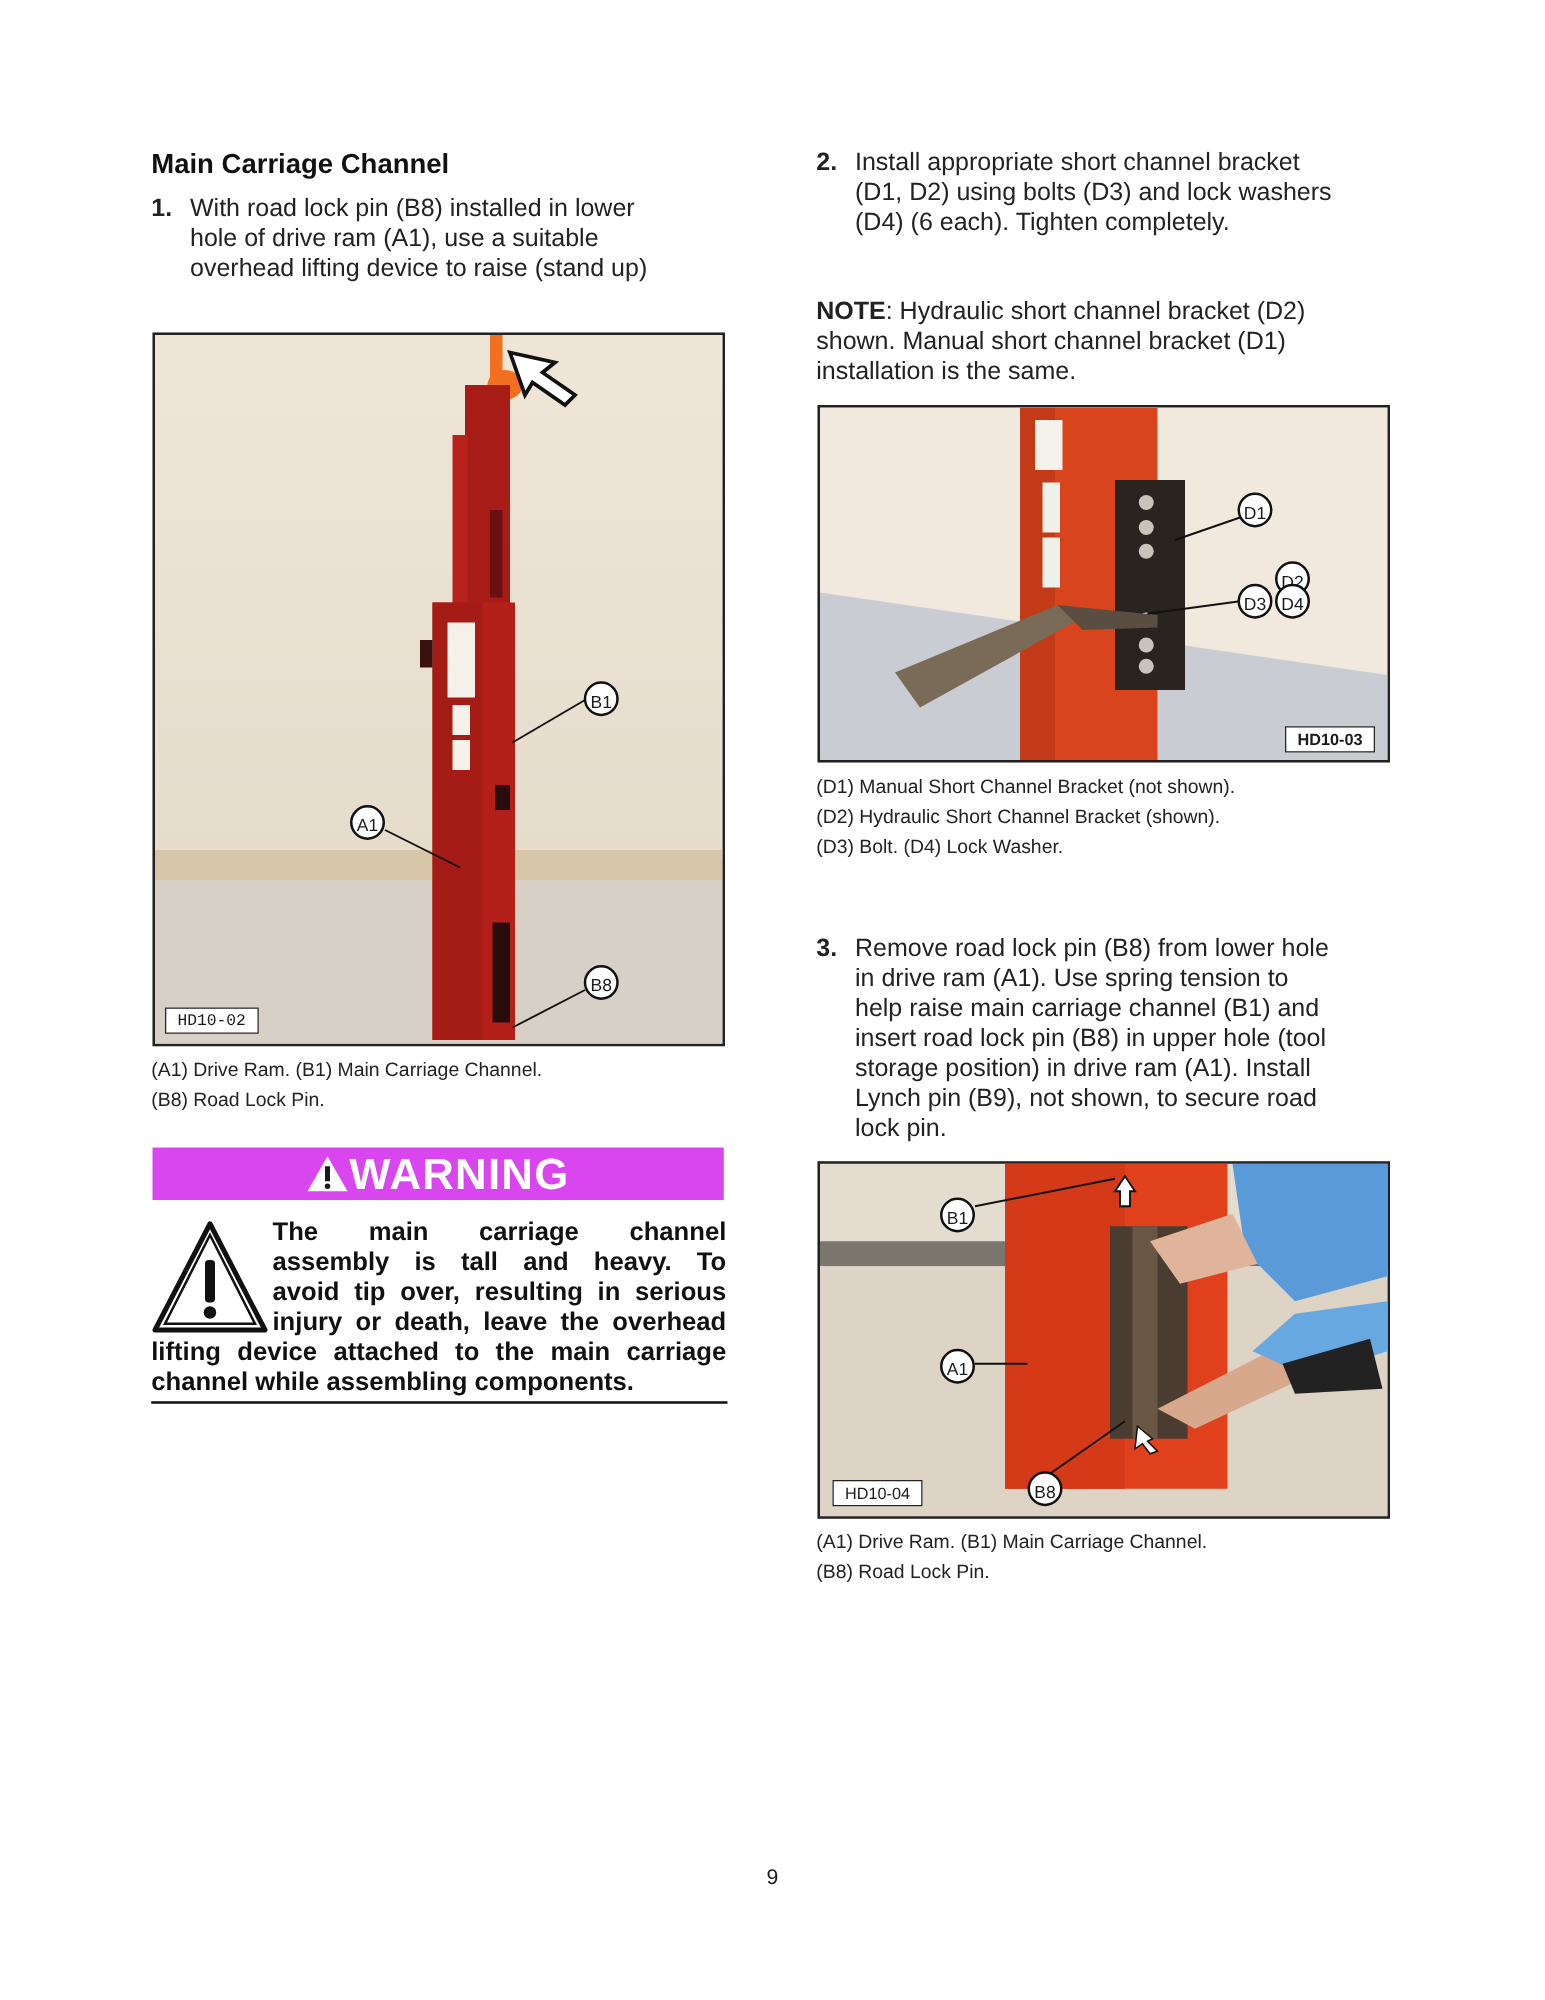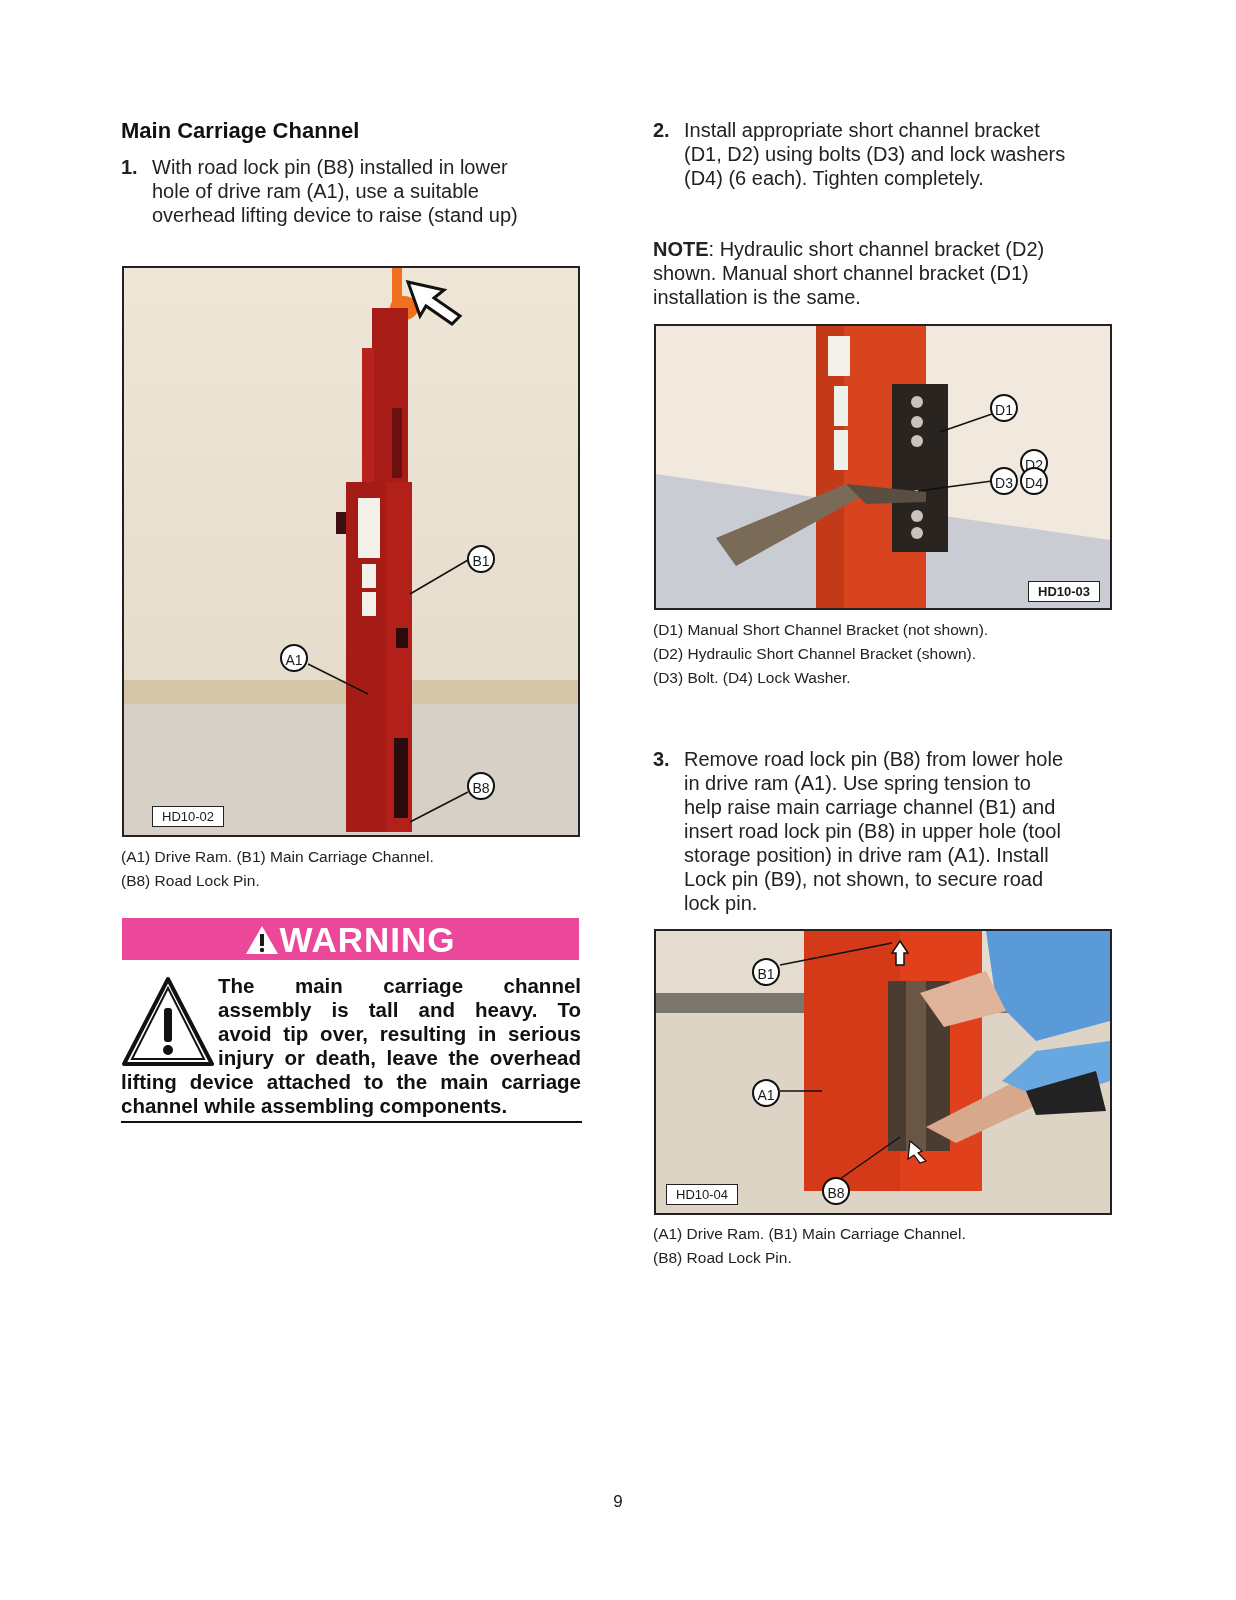--- a/index.html
+++ b/index.html
@@ -10,21 +10,21 @@
   .step { font-size:20px; line-height:24px; color:#222; }
   .step .num { position:absolute; left:0; top:0; font-weight:bold; }
   .step .txt { margin-left:31px; display:block; }
   .note { font-size:20px; line-height:24px; color:#222; }
   .note b { font-weight:bold;text-align:center; }
   .caption { font-size:15.5px; line-height:24px; color:#222; }
   .photo { border:2px solid #222; overflow:hidden; box-sizing:border-box; }
   .fig-id { position:absolute; background:#fff; border:1.5px solid #222; font-size:13px; padding:2px 9px; }
   .callout { position:absolute; width:28px; height:28px; border:2px solid #111; border-radius:50%;
              background:#fff; font-size:14px; text-align:center; line-height:28px; box-sizing:border-box; }
-  .warn-bar { background:#ec4899; color:#fff; text-align:center; font-weight:bold; font-size:35px;
+  .warn-bar { background:#d946ef; color:#fff; text-align:center; font-weight:bold; font-size:35px;
               letter-spacing:1px; height:42px; line-height:44px; }
   .warn-text { font-weight:bold; font-size:20.5px; line-height:24px; text-align:justify; color:#111; }
   svg { display:block; }
 </style>
 </head>
 <body>
 
 <div class="abs heading" style="left:121px; top:118px;">Main Carriage Channel</div>
 
 <div class="abs step" style="left:121px; top:155px; width:460px;">
@@ -64,21 +64,21 @@
 
     <polygon points="284,14 320,22 310,30 336,48 328,56 302,38 296,48" fill="#fff" stroke="#111" stroke-width="3"></polygon>
 
     <line x1="344" y1="292" x2="286" y2="326" stroke="#111" stroke-width="1.5"></line>
     <line x1="184" y1="396" x2="244" y2="426" stroke="#111" stroke-width="1.5"></line>
     <line x1="344" y1="524" x2="286" y2="554" stroke="#111" stroke-width="1.5"></line>
   </svg>
   <div class="callout" style="left:343px; top:277px;">B1</div>
   <div class="callout" style="left:156px; top:376px;">A1</div>
   <div class="callout" style="left:343px; top:504px;">B8</div>
-  <div class="fig-id" style="left:28px; top:538px;">HD10-02</div>
+  <div class="fig-id" style="left:8px; top:538px;font-family:Liberation Mono, monospace;">HD10-02</div>
 </div>
 
 <div class="abs caption" style="left:121px; top:845px;">
   <div>(A1) Drive Ram.  (B1) Main Carriage Channel.</div>
   <div>(B8) Road Lock Pin.</div>
 </div>
 
 <div class="abs" style="left:122px; top:918px; width:457px;">
   <div class="warn-bar">
     <span style="display:inline-block; vertical-align:-3px;">
@@ -159,21 +159,21 @@
   <div>(D3) Bolt.  (D4) Lock Washer.</div>
 </div>
 
 <div class="abs step" style="left:653px; top:747px; width:470px;">
   <span class="num">3.</span>
   <span class="txt">Remove road lock pin (B8) from lower hole</span>
   <span class="txt">in drive ram (A1).  Use spring tension to</span>
   <span class="txt">help raise main carriage channel (B1) and</span>
   <span class="txt">insert road lock pin (B8) in upper hole (tool</span>
   <span class="txt">storage position) in drive ram (A1).  Install</span>
-  <span class="txt">Lock pin (B9), not shown, to secure road</span>
+  <span class="txt">Lynch pin (B9), not shown, to secure road</span>
   <span class="txt">lock pin.</span>
 </div>
 
 <div class="abs photo" style="left:654px; top:929px; width:458px; height:286px; background:#e8e0d4;">
   <svg width="454" height="282" viewBox="0 0 454 282">
     <rect x="0" y="0" width="454" height="282" fill="#e4dccf"></rect>
     <rect x="0" y="62" width="454" height="20" fill="#7a766e"></rect>
     <rect x="0" y="82" width="454" height="200" fill="#ddd4c6"></rect>
     <rect x="148" y="0" width="178" height="260" fill="#e0401c"></rect>
     <rect x="148" y="0" width="96" height="260" fill="#d43a18"></rect>

